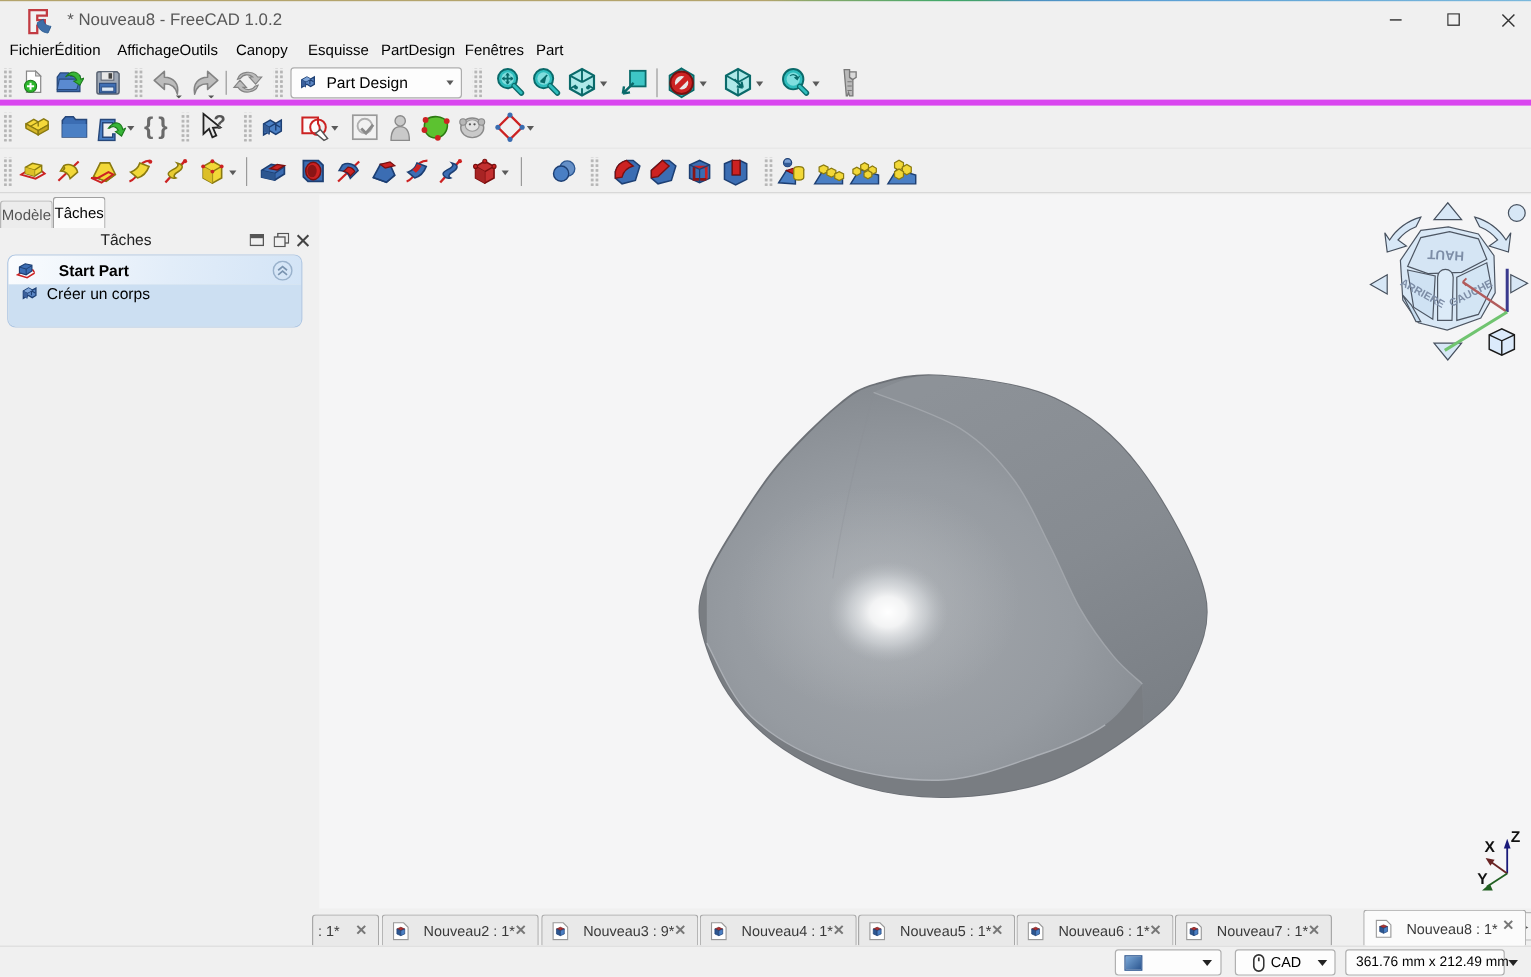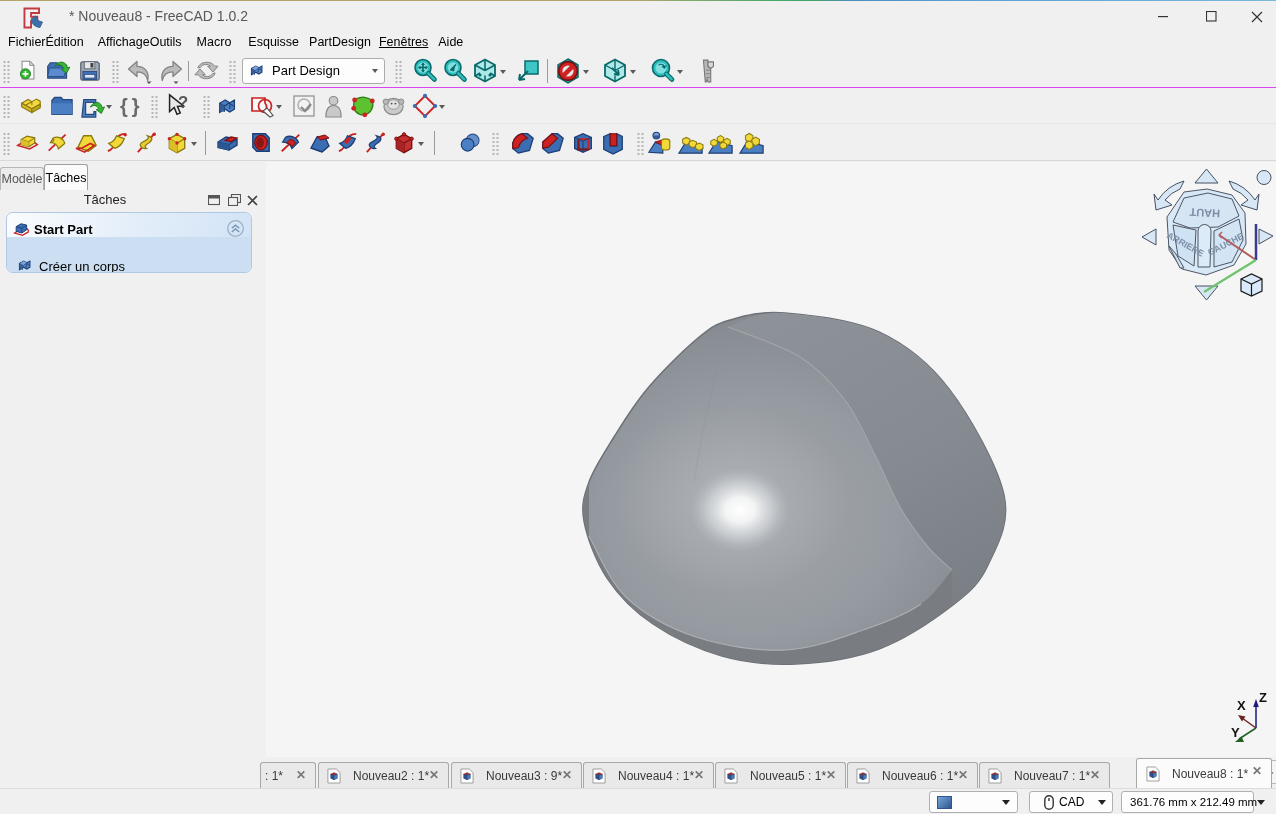--- a/index.html
+++ b/index.html
@@ -2,45 +2,45 @@
 <html><head>
 <meta charset="utf-8">
 <style>
 * { margin:0; padding:0; box-sizing:border-box; }
 html,body { width:1276px; height:814px; overflow:hidden; font-family:"Liberation Sans", sans-serif; background:#f0f0f0; }
 #win { position:relative; width:1276px; height:814px; background:#f0f0f0; }
 #topline { position:absolute; top:0; left:0; width:1276px; height:1px;
   background:linear-gradient(90deg,#b4a46c 0%,#b4a46c 50%,#8aa86a 53%,#3fa869 62%,#44a06e 64%,#4a8fc0 67%,#5a9fd4 75%,#7ab8dc 100%); }
 #titlebar { position:absolute; top:2px; left:0; width:1276px; height:29px; background:#f0f0f0; }
 #title-ico { position:absolute; left:20px; top:4px; }
-#title-txt { position:absolute; left:69px; top:6px; font-size:14px; color:#585858; }
+#title-txt { position:absolute; left:56px; top:6px; font-size:14px; color:#585858; }
 .wbtn { position:absolute; top:0; width:46px; height:29px; display:flex; align-items:center; justify-content:center; color:#333; }
 #menubar { position:absolute; top:31px; left:0; width:1276px; height:22px; background:#f0f0f0; display:flex; align-items:center; }
 #menubar span { font-size:12.5px; color:#000; padding:0; }
 .tb { position:absolute; left:0; width:1276px; background:#f0f0f0; display:flex; align-items:center; }
-#tb1 { top:54px; height:34px; border-bottom:1px solid #d946ef; }
+#tb1 { top:54px; height:34px; border-bottom:5px solid #d946ef; }
 #tb2 { top:89px; height:35px; border-bottom:1px solid #e6e6e6; }
 #tb3 { top:125px; height:36px; border-bottom:1px solid #d8d8d8; }
 .grip { width:8px; height:24px; margin:0 3px 0 2px; flex:none;
   background-image:radial-gradient(circle,#b5b5b5 1.1px,transparent 1.3px); background-size:4px 4px; background-position:0.5px 1px; }
 .sep { width:1px; height:24px; background:#9a9a9a; margin:0 5px; }
 .btn { height:30px; display:flex; align-items:center; justify-content:center; padding:0; flex:none; }
 .dd { width:0; height:0; border:3.5px solid transparent; border-top:4px solid #5a5a5a; margin:5px 2px 0 1px; }
 #main { position:absolute; top:162px; left:0; width:1040px; height:626px; }
 #leftpanel { position:absolute; left:0; top:0; width:266px; height:626px; background:#f0f0f0; }
 #viewport { position:absolute; left:266px; top:0; width:1010px; height:626px; background:#f5f5f6; }
 .ptab { position:absolute; font-size:12.5px; border:1px solid #b6b6b6; border-bottom:none; border-radius:3px 3px 0 0; display:flex; align-items:center; justify-content:center; }
 #ptab-modele { left:0px; top:5px; width:44px; height:23px; background:#ececec; color:#555; }
 #ptab-taches { left:44px; top:2px; width:44px; height:26px; background:#fbfbfb; color:#000; border-color:#a0a0a0; z-index:2; }
 #paneltitle { position:absolute; left:0; top:28px; width:262px; height:22px; }
 #paneltitle .t { position:absolute; left:0; width:210px; text-align:center; top:2px; font-size:13px; color:#222; }
 #startpart { position:absolute; left:6px; top:50px; width:246px; height:61px; border:1px solid #b0c8e4; border-radius:7px; overflow:hidden; }
-#sp-head { height:24px; background:linear-gradient(100deg,#fafcfe 0%,#e2edf9 55%,#d3e4f6 100%); display:flex; align-items:flex-end; padding-left:6px; }
+#sp-head { height:24px; background:linear-gradient(100deg,#fafcfe 0%,#e2edf9 55%,#d3e4f6 100%); display:flex; align-items:center; padding-left:6px;gap:15px; }
 #sp-head b { font-size:13px; color:#000; margin-left:5px; }
-#sp-body { height:37px; background:#ccdff2; display:flex; align-items:flex-end; padding-left:10px; }
+#sp-body { height:37px; background:#ccdff2; display:flex; align-items:flex-start; padding-left:10px; }
 #sp-body span { font-size:13px; color:#000; margin-left:6px; }
 #tabbar { position:absolute; left:266px; top:757px; width:1010px; height:31px; background:#f0f0f0; }
 .mtab { position:absolute; top:5px; height:26px; background:#e9e9e9; border:1px solid #a8a8a8; border-bottom:none; border-radius:3px 3px 0 0; display:flex; align-items:center; font-size:12px; color:#3a3a3a; white-space:nowrap; position:absolute; }
 .mtab .tx { margin-left:12px; }
 .mtab .cx { position:absolute; right:9px; top:5px; color:#777; font-size:12px; font-weight:bold; }
 .mtab.active { top:1px; height:30px; background:#fbfbfb; z-index:3; }
 #statusbar { position:absolute; top:788px; left:0; width:1276px; height:26px; background:#f0f0f0; border-top:1px solid #dcdcdc; }
 #status-txt { position:absolute; left:4px; top:7px; font-size:11.3px; color:#000; }
 .scombo { position:absolute; top:2px; height:22px; background:#fdfdfd; border:1px solid #b0b0b0; border-radius:3px; display:flex; align-items:center; font-size:12px; color:#000; white-space:nowrap; }
 .sarr { width:0; height:0; border:4px solid transparent; border-top:5px solid #222; margin-top:4px; }
@@ -70,25 +70,25 @@
         <svg width="12" height="12">
           <path d="M1 1 L11 11 M11 1 L1 11" stroke="#333" stroke-width="1.2"></path>
         </svg>
       </div>
 </div>
 <div id="menubar">
  <span style="margin-left:8px;">Fichier</span>
       <span style="">Édition</span>
       <span style="margin-left:14px;">Affichage</span>
       <span style="">Outils</span>
-      <span style="margin-left:15px;">Macro</span>
+      <span style="margin-left:15px;">Canopy</span>
       <span style="margin-left:17px;">Esquisse</span>
       <span style="margin-left:10px;">PartDesign</span>
-      <span style="margin-left:8px;text-decoration:underline;">Fenêtres</span>
-      <span style="margin-left:10px;">Aide</span>
+      <span style="margin-left:8px;">Fenêtres</span>
+      <span style="margin-left:10px;">Part</span>
 </div>
 <div id="tb1" class="tb">
  <div class="grip"></div>
  <div class="btn" style="margin-left:4px;">
         <svg width="22" height="25" viewBox="0 0 26 26">
   <path d="M6 2 h9 l5 5 v16 h-14 z" fill="#fff" stroke="#888" stroke-width="1.2"></path>
   <path d="M15 2 l5 5 h-5 z" fill="#ddd" stroke="#888"></path>
   <circle cx="10" cy="17" r="6" fill="#2db82d" stroke="#1a7a1a"></circle>
   <path d="M10 13.5 v7 M6.5 17 h7" stroke="#fff" stroke-width="2"></path>
  </svg>

